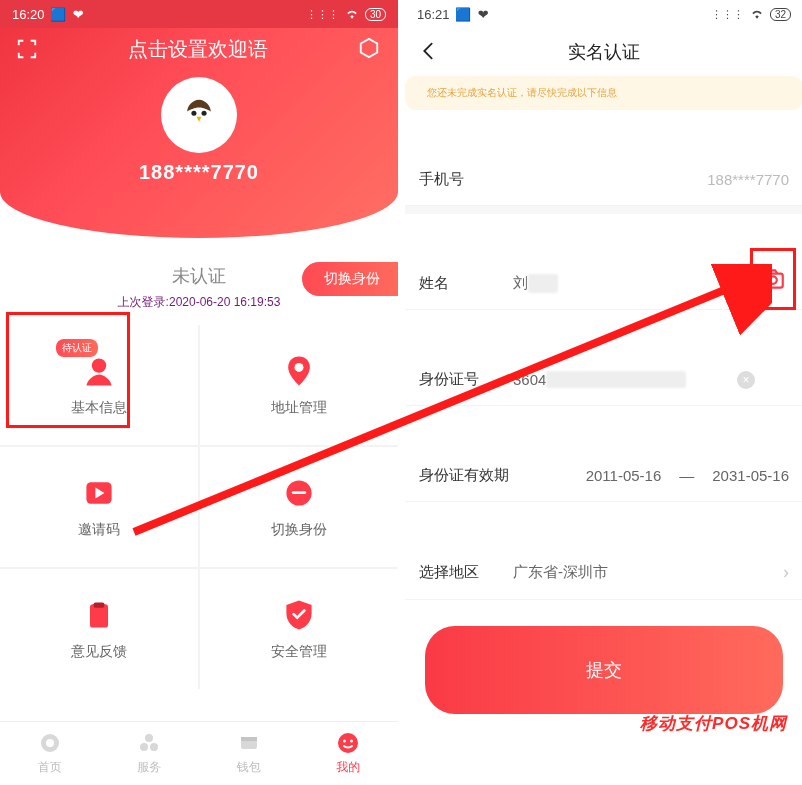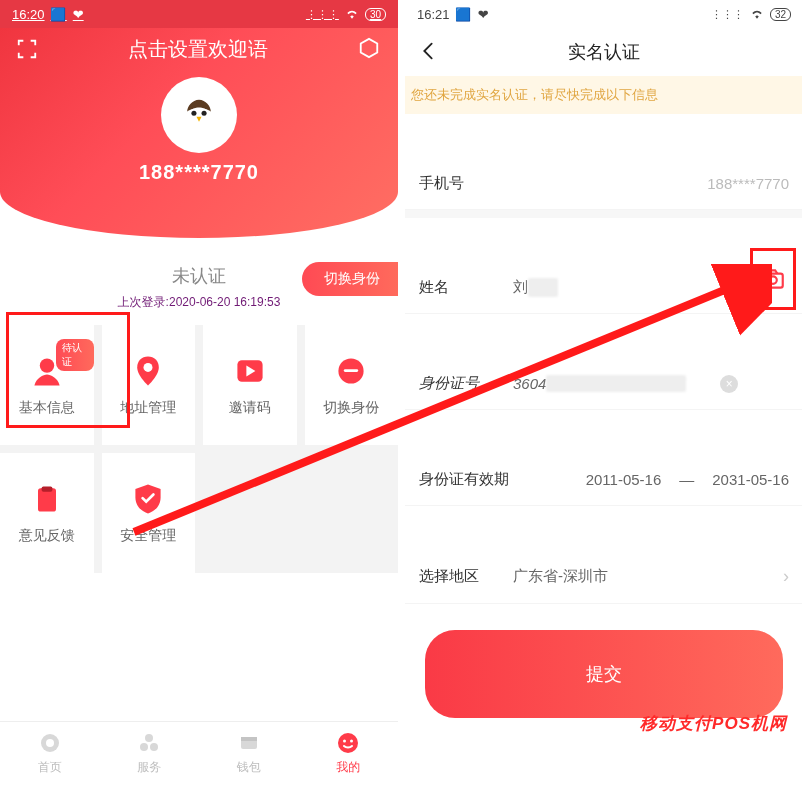--- a/index.html
+++ b/index.html
@@ -30,21 +30,21 @@
   
   .statusbar {
     height: 28px;
     display: flex;
     align-items: center;
     justify-content: space-between;
     padding: 0 12px;
     font-size: 13px;
     color: #fff;
   }
-  .phone.left .statusbar { background: #e63844; text-decoration: underline; }
+  .phone.left .statusbar { background: #e63844; }
   .phone.right .statusbar { background: #fff; color: #444; }
   .sb-left { display:flex; align-items:center; gap:6px; }
   .sb-right { display:flex; align-items:center; gap:6px; font-size:11px; }
   .battery {
     display:inline-flex; align-items:center;
     border:1px solid currentColor; border-radius:6px; padding:0 4px; font-size:10px;
   }
 
   
   .header-red {
@@ -90,24 +90,24 @@
   .switch-pill {
     position:absolute; right:0; top:24px;
     background:linear-gradient(90deg,#ff4a54,#ff6a5c);
     color:#fff; font-size:14px;
     padding:8px 18px 8px 22px;
     border-top-left-radius:22px; border-bottom-left-radius:22px;
   }
 
   
   .grid6 {
-    display:grid; grid-template-columns:repeat(4,1fr);
+    display:grid; grid-template-columns:repeat(2,1fr);
     grid-auto-rows:120px;
     background:#f3f3f3;
-    gap:8px;
+    gap:2px;
   }
   .tile {
     background:#fff;
     display:flex; flex-direction:column; align-items:center; justify-content:center;
     gap:10px; position:relative;
   }
   .tile-label { font-size:14px; color:#666; }
   .grid-icon { width:36px; height:36px; }
   .badge-pending {
     position:absolute; top:14px; left:56px;
@@ -128,22 +128,23 @@
   .nav-item.active { color:#ff3b49; }
   .nav-icon { width:24px; height:24px; }
 
   
   .right-header {
     display:flex; align-items:center; justify-content:center;
     position:relative; height:48px; font-size:18px; color:#222;
   }
   .back-arrow { position:absolute; left:12px; top:12px; width:22px; height:22px; }
   .notice-bar {
-    background:#fff7e6; color:#e0a540; font-size:13px;
-    padding:10px 6px;
+    background:#fff7e6; color:#e0a540; font-size:10px;
+    padding:10px 22px;
+    border-radius:11px;
   }
   .form-row {
     display:flex; align-items:center; justify-content:space-between;
     padding:16px 14px; font-size:15px; color:#333;
     border-bottom:1px solid #f4f4f4;
     margin-top:44px;
   }
   .form-row .lbl { color:#333; min-width:86px; }
   .form-row .val { color:#666; flex:1; text-align:right; }
   .form-row .val.light { color:#bbb; }
@@ -393,21 +394,21 @@
 
     <div class="right-spacer"></div>
 
     <div class="form-row">
       <span class="lbl">姓名</span>
       <span class="val center">
         <span>刘</span><span class="mask-blur">某某</span>
       </span>
     </div>
 
-    <div class="form-row" style="padding-right:65px;font-style:italic;">
+    <div class="form-row" style="padding-right:48px;">
       <span class="lbl">身份证号</span>
       <span class="val center">
         <span>3604</span><span class="mask-blur">XXXXXXXXXXXXXX</span>
       </span>
       <span class="clear-x">×</span>
     </div>
 
     <div class="form-row">
       <span class="lbl">身份证有效期</span>
       <span class="date-range">

